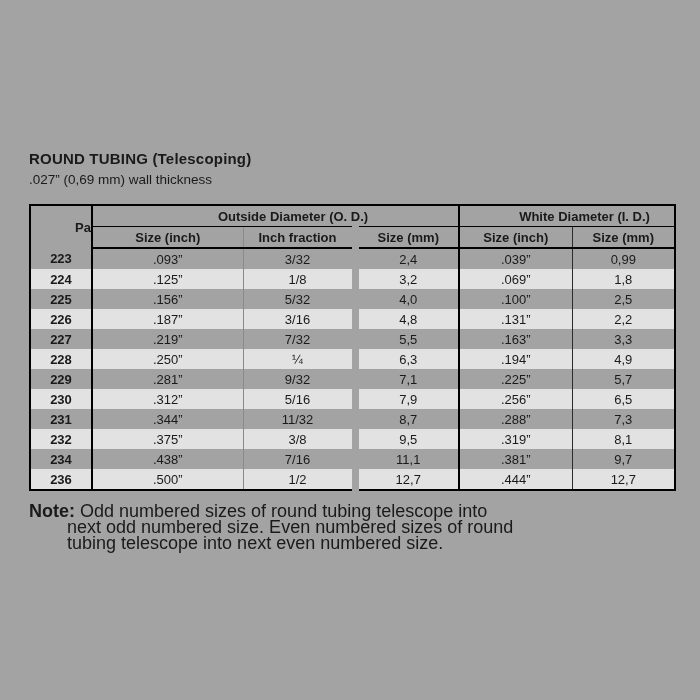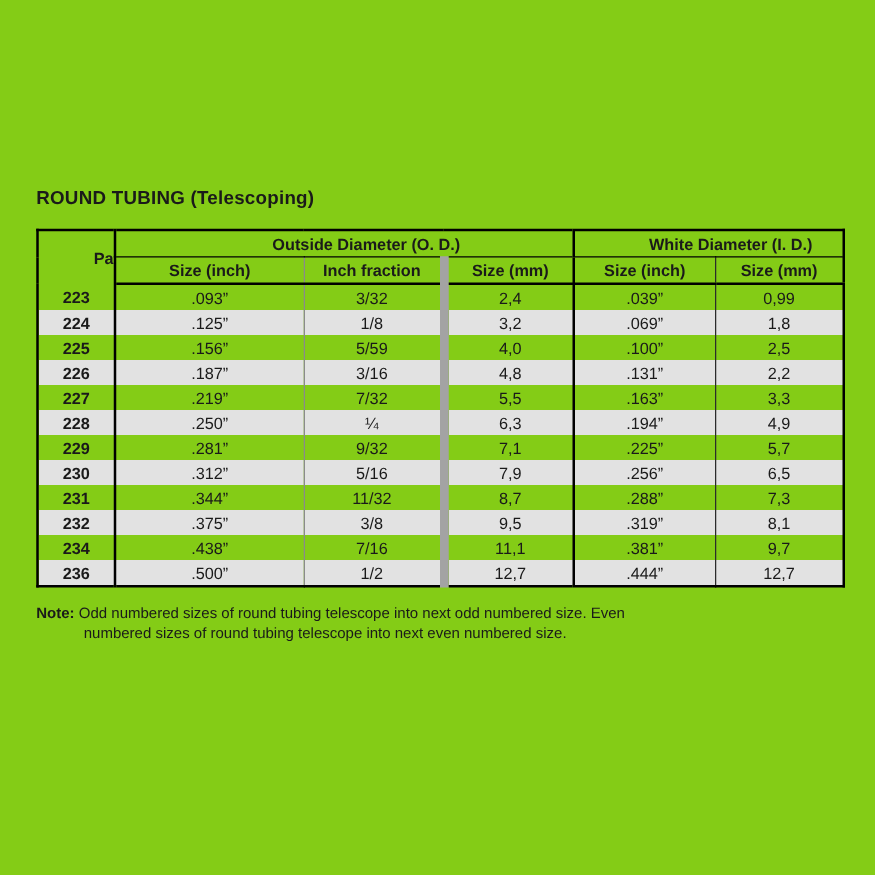--- a/index.html
+++ b/index.html
@@ -8,21 +8,21 @@
     background: #ffffff;
     width: 700px;
     height: 700px;
     font-family: "Liberation Sans", sans-serif;
     color: #1a1a1a;
   }
   .page {
     position: relative;
     width: 700px;
     height: 700px;
-    background: #84cc16;
+    background: #a3a3a3;
     overflow: hidden;
   }
   .content {
     position: absolute;
     left: 29px;
     top: 150px;
     width: 646px;
   }
   .title {
     font-size: 15px;
@@ -61,34 +61,35 @@
   
   tr.group-row th.group { border-bottom: 1px solid #000; padding-left: 35px; }
   tr.sub-row th { border-bottom: 2px solid #000; }
   th.partno-h { border-bottom: none; padding-left: 44px; }
   
   tbody tr:nth-child(even) td { background: #e2e2e2; }
   tbody td.c0 { font-weight: bold; }
   .note {
     margin-top: 12px;
     width: 447px;
-    font-size: 12px;
+    font-size: 18px;
     line-height: 16px;
     padding-left: 38px;
     text-indent: -38px;
   }
   .note-label { font-weight: bold; }
 </style>
 </head>
 <body>
 
 <div class="page">
   <div class="content">
 
     <div class="title">ROUND TUBING (Telescoping)</div>
+    <div class="subtitle">.027” (0,69 mm) wall thickness</div>
 
     <table class="spec-table">
       <colgroup>
         <col style="width:62px">
         <col style="width:151px">
         <col style="width:112px">
         <col style="width:104px">
         <col style="width:113px">
         <col style="width:103px">
       </colgroup>
@@ -119,21 +120,21 @@
             <td class="c0">224</td>
             <td class="c1">.125”</td>
             <td class="c2">1/8</td>
             <td class="c3">3,2</td>
             <td class="c4">.069”</td>
             <td class="c5">1,8</td>
           </tr>
           <tr>
             <td class="c0">225</td>
             <td class="c1">.156”</td>
-            <td class="c2">5/59</td>
+            <td class="c2">5/32</td>
             <td class="c3">4,0</td>
             <td class="c4">.100”</td>
             <td class="c5">2,5</td>
           </tr>
           <tr>
             <td class="c0">226</td>
             <td class="c1">.187”</td>
             <td class="c2">3/16</td>
             <td class="c3">4,8</td>
             <td class="c4">.131”</td>

